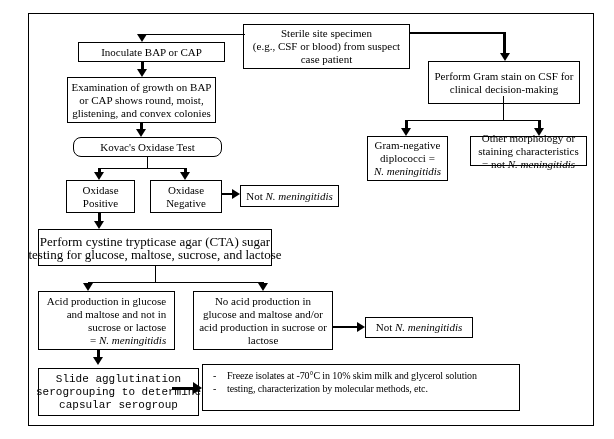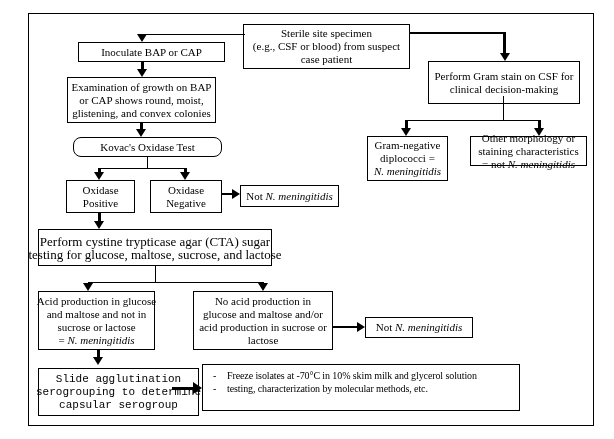--- a/index.html
+++ b/index.html
@@ -100,21 +100,21 @@
     <div class="ln"><span>Not </span><span class="sp">N. meningitidis</span></div>
   </div>
 
   <div class="box small" style="left:38px; top:229px; width:234px; height:37px;">
     <div>
       <div class="ln">Perform cystine trypticase agar (CTA) sugar</div>
       <div class="ln">testing for glucose, maltose, sucrose, and lactose</div>
     </div>
   </div>
 
-  <div class="box" style="left:38px; top:291px; width:117px; height:59px;">
+  <div class="box" style="left:38px; top:291px; width:137px; height:59px;text-align:right;">
     <div>
       <div class="ln">Acid production in glucose</div>
       <div class="ln">and maltose and not in</div>
       <div class="ln">sucrose or lactose</div>
       <div class="ln"><span>= </span><span class="sp">N. meningitidis</span></div>
     </div>
   </div>
 
   <div class="box" style="left:193px; top:291px; width:140px; height:59px;">
     <div>

